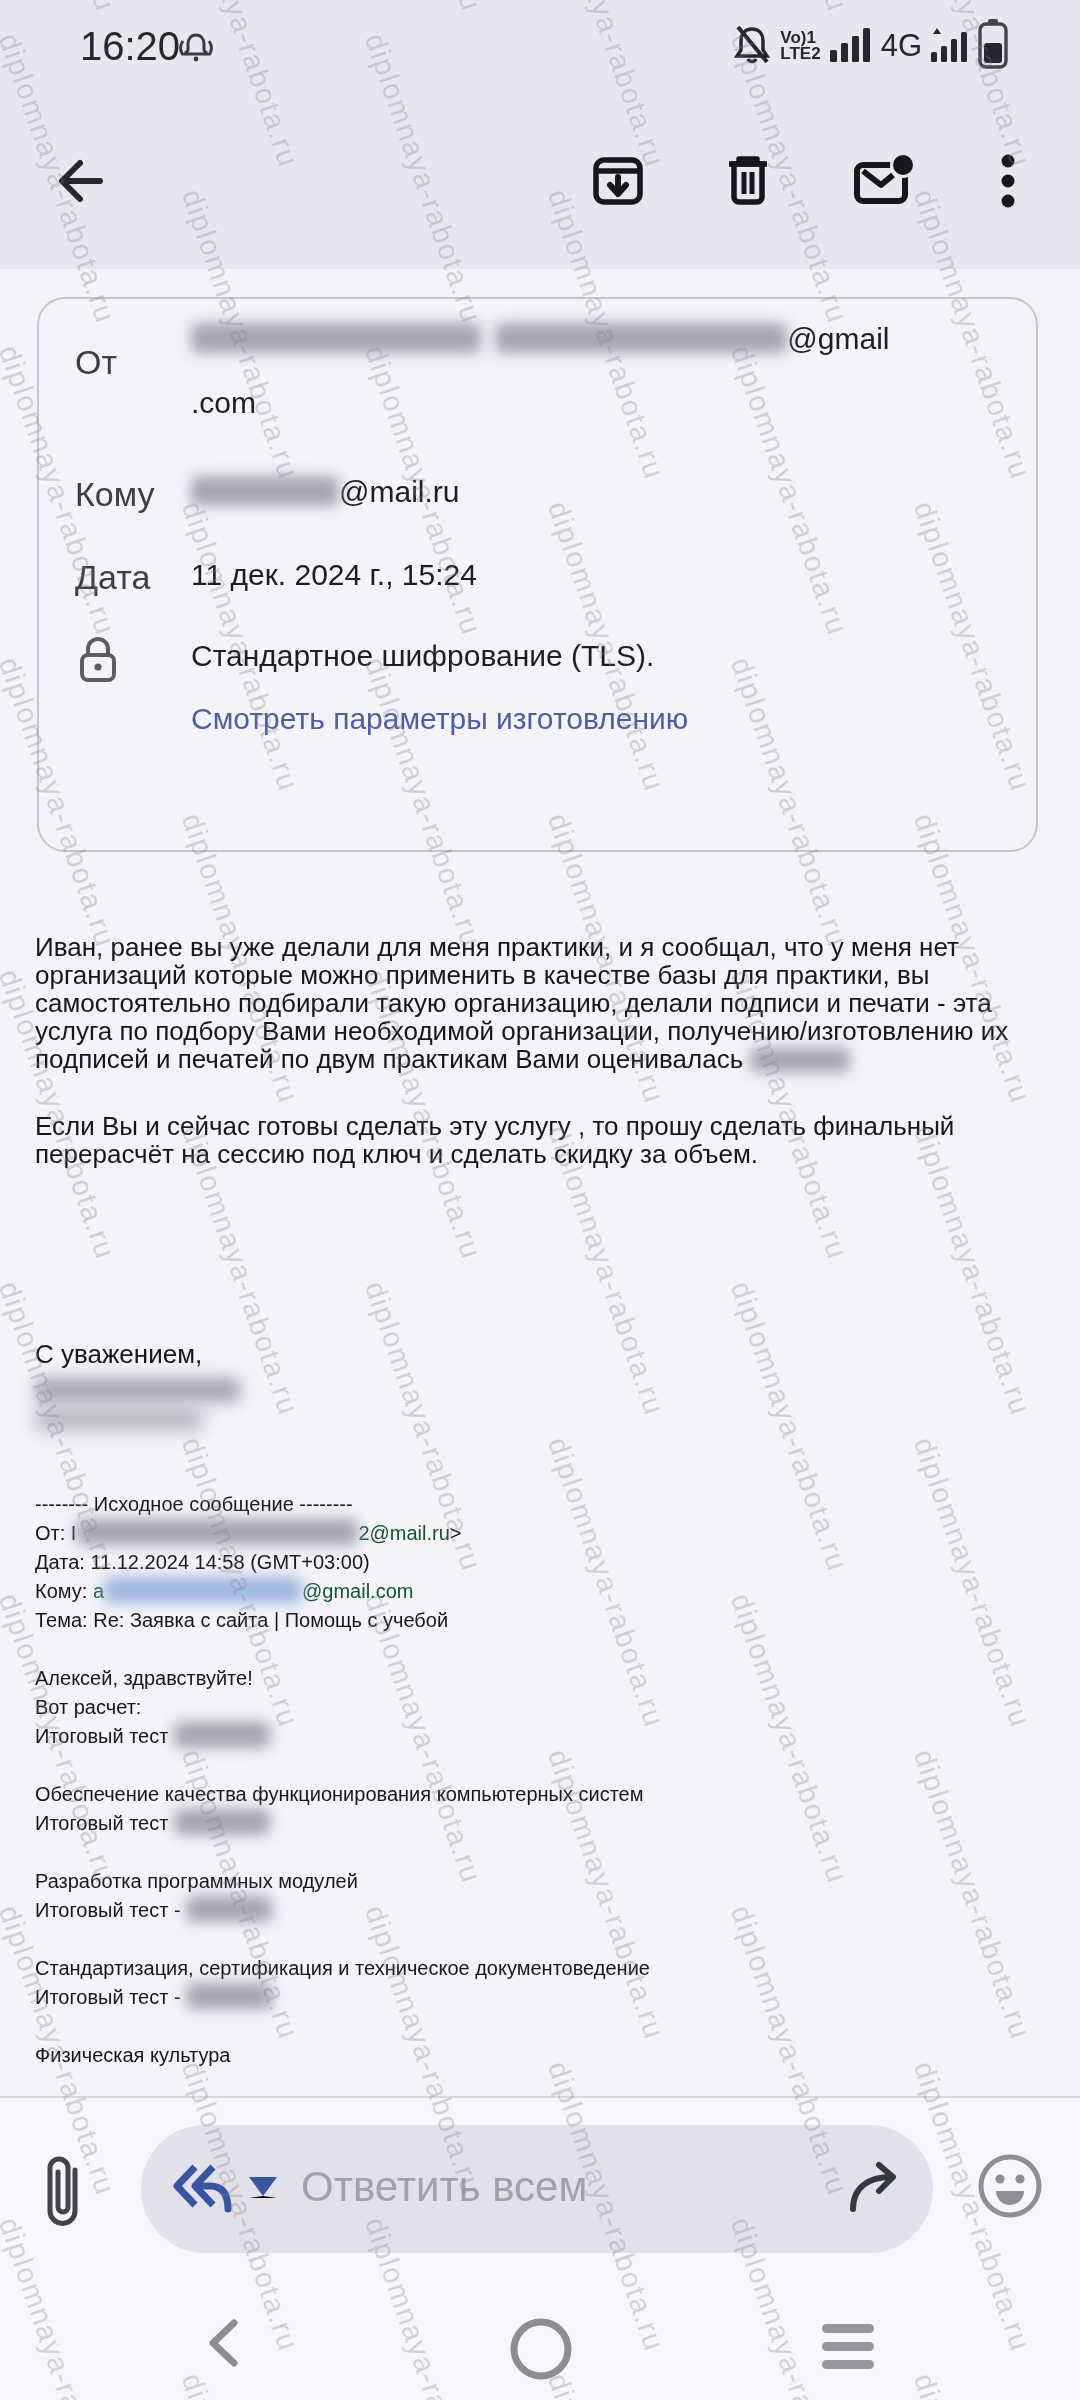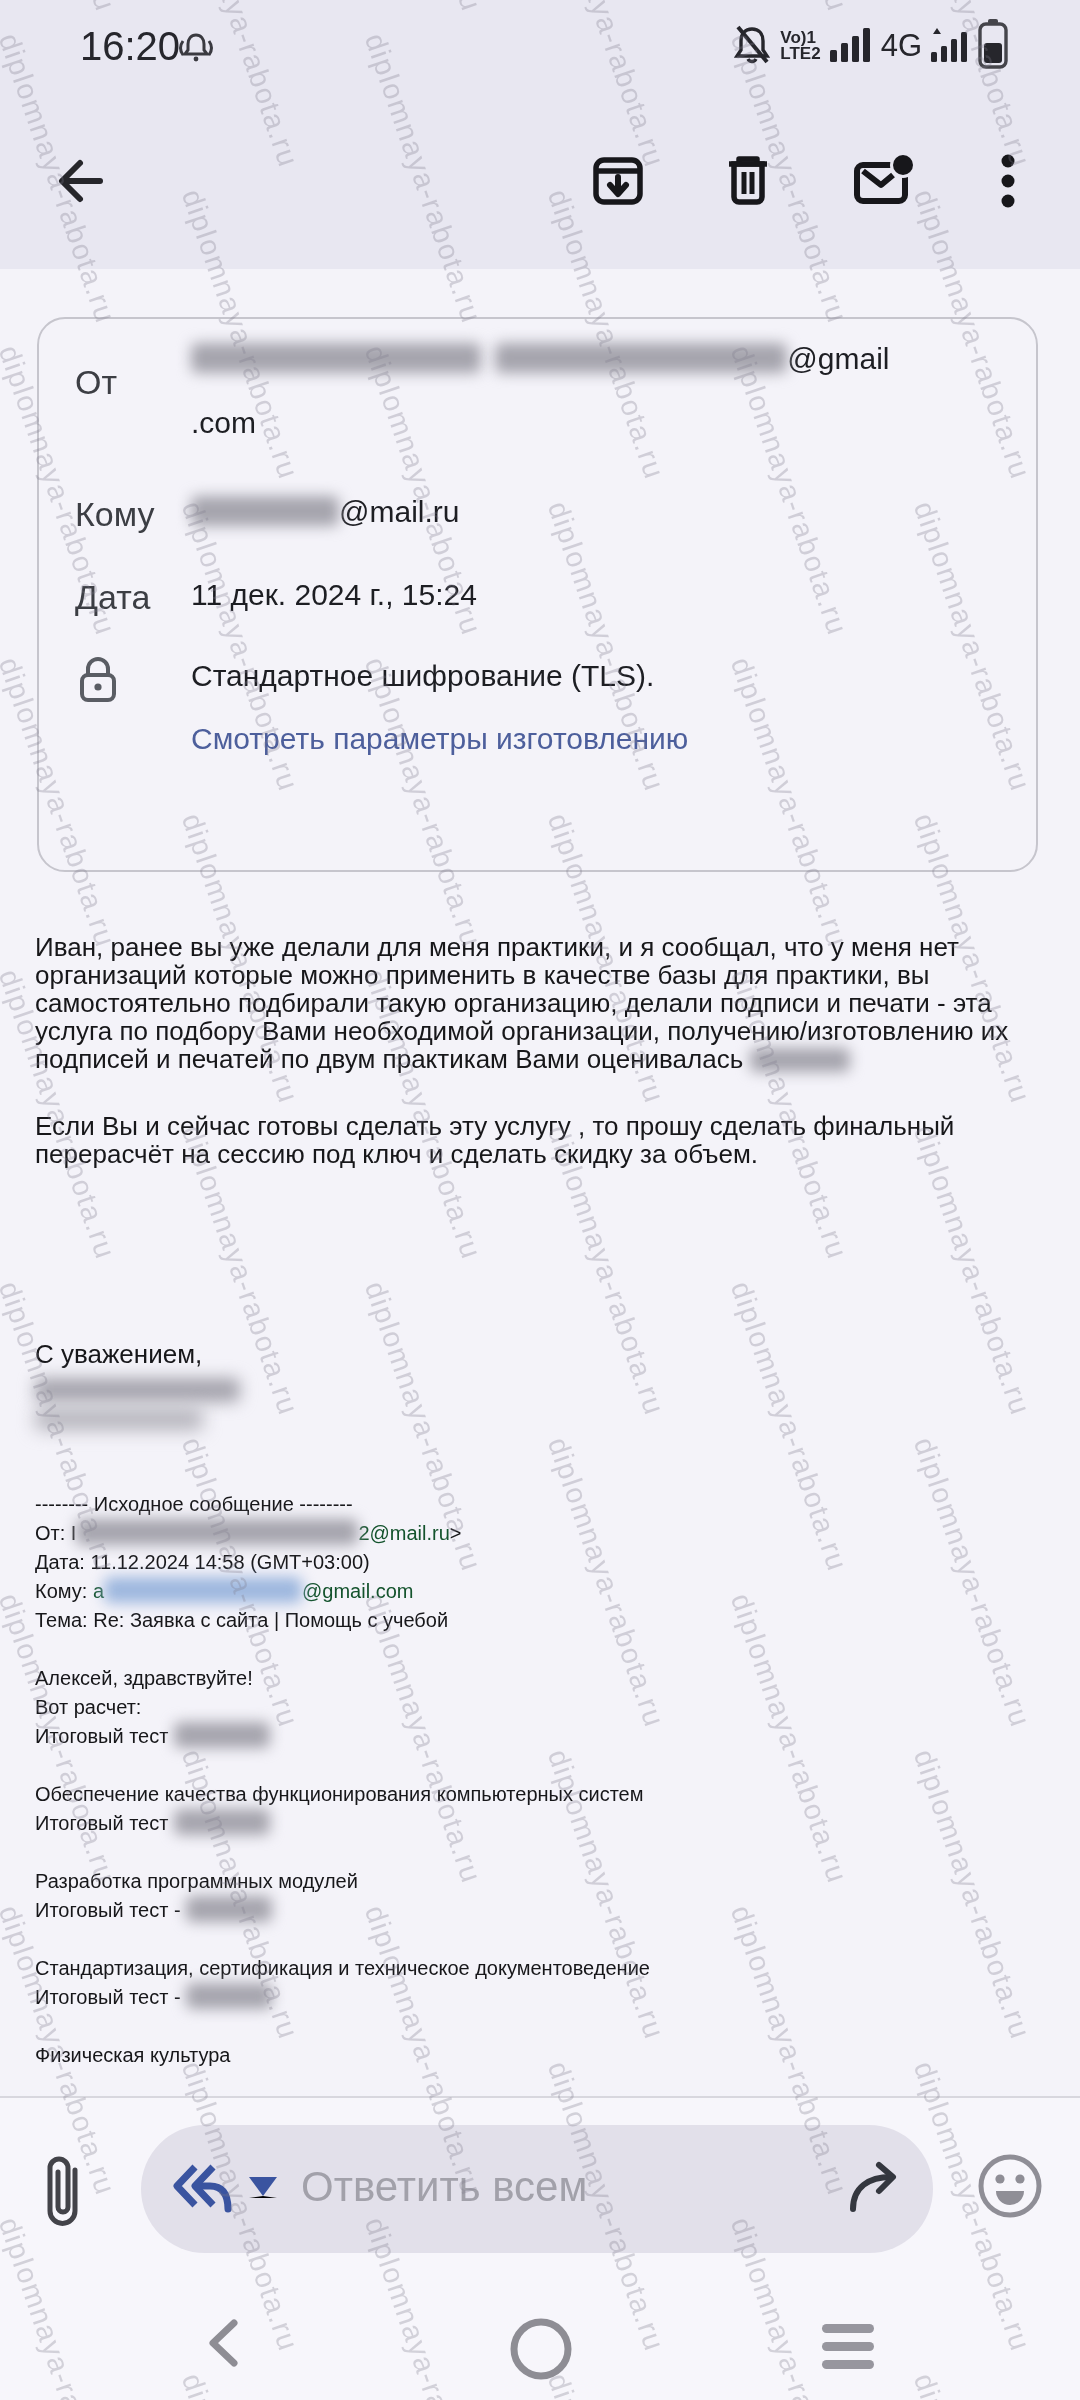--- a/index.html
+++ b/index.html
@@ -9,21 +9,21 @@
   .topbar{position:absolute;top:0;left:0;right:0;height:269px;background:#e8e7f1;}
   .time{position:absolute;left:80px;top:24px;font-size:40px;color:#26262c;}
   .vibrate{position:absolute;left:174px;top:26px;}
   .statuscluster{position:absolute;right:72px;top:22px;height:48px;display:flex;align-items:center;gap:9px;}
   .volte{font-size:17px;font-weight:bold;line-height:16px;color:#26262c;text-align:left;}
   .netlabel{font-size:31px;color:#26262c;}
   
   .iconbtn{position:absolute;width:64px;height:64px;display:flex;align-items:center;justify-content:center;background:none;border:none;padding:0;}
   
   .emailarea{position:absolute;left:0;right:0;top:269px;height:1827px;overflow:hidden;background:#f4f3f9;}
-  .card{position:absolute;left:37px;top:48px;width:997px;height:551px;border:2.5px solid #c6c5cd;border-radius:28px;}
+  .card{position:absolute;left:37px;top:28px;width:997px;height:551px;border:2.5px solid #c6c5cd;border-radius:28px;}
   .cardlabel{position:absolute;left:36px;font-size:34px;color:#3c3e44;}
   .cardval{position:absolute;left:152px;right:26px;font-size:30px;color:#1d1e23;}
   .lh64{line-height:64px;}
   .seclink{color:#4d5f9c;}
   .blur{display:inline-block;background:#a5a4ad;border-radius:6px;filter:blur(7px);vertical-align:-4px;}
   .blur.blue{background:#9db7de;}
   .blur.block{display:block;vertical-align:auto;}
   .bodytext{position:absolute;left:35px;width:1012px;top:664px;font-size:26px;line-height:28px;color:#17171a;}
   .pre{white-space:pre-line;}
   .p2{margin-top:39px;}

